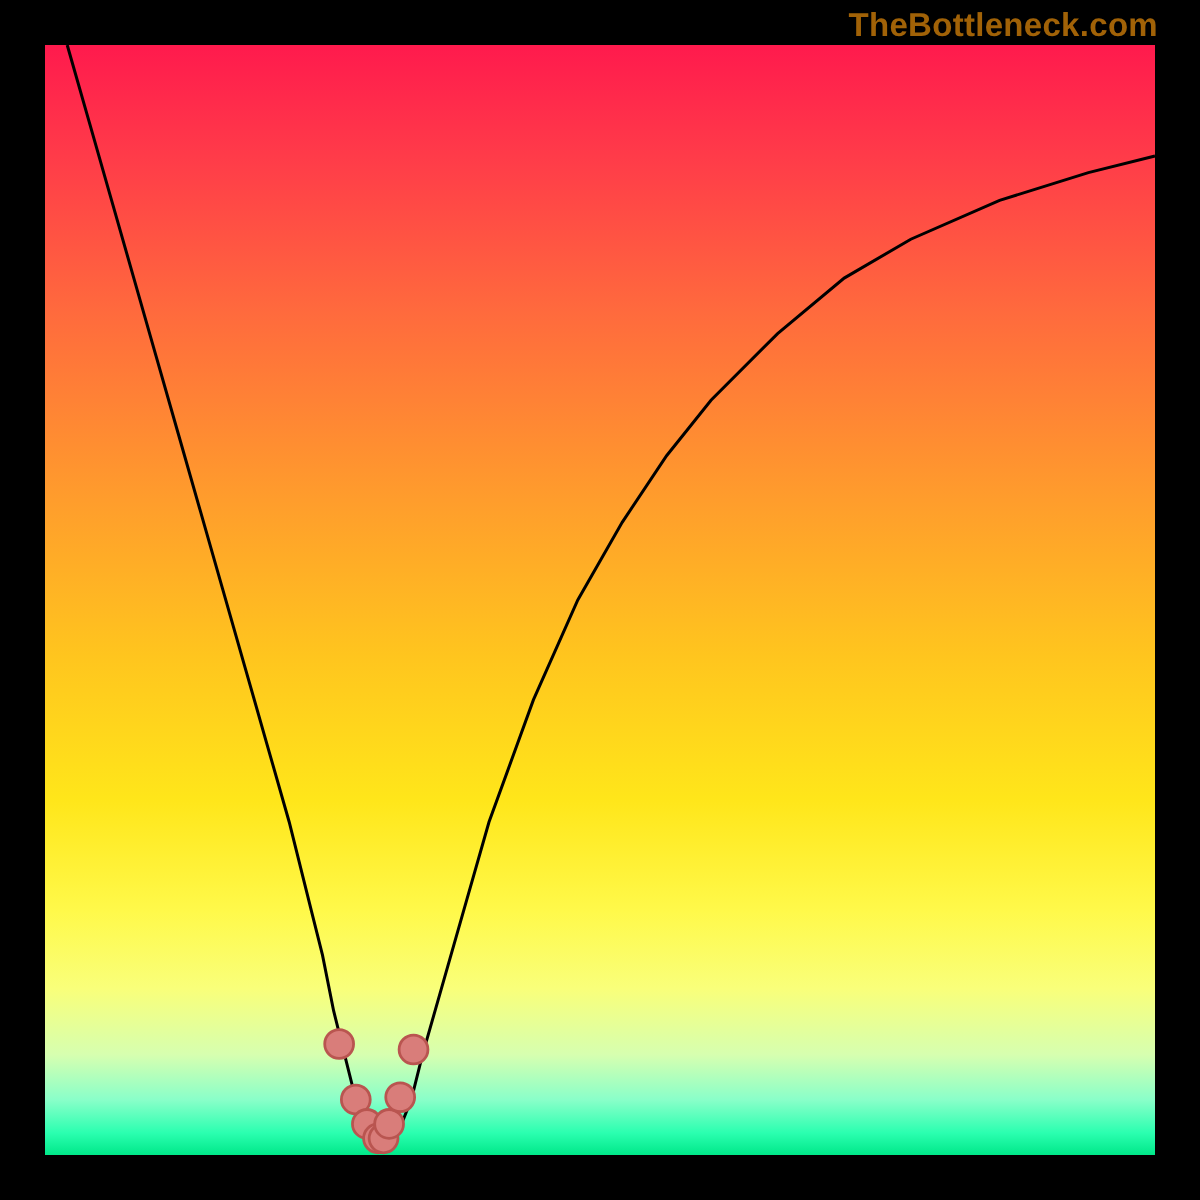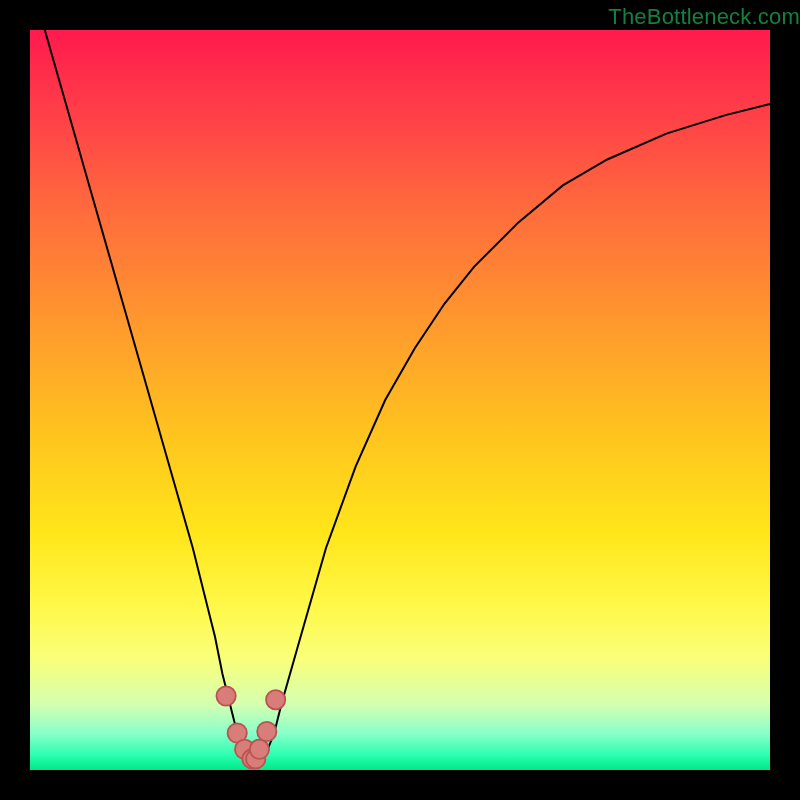--- a/index.html
+++ b/index.html
@@ -27,25 +27,25 @@
       #fff94a 78%,
       #f9ff7a 85%,
       #d6ffb0 91%,
       #8affc9 95%,
       #2bffb0 98%,
       #00e889 100%);
   }
   .watermark {
     position: absolute;
     top: 4px;
-    right: 0;
-    color: #15803d;
+    right: 28px;
+    color: #a16207;
     font-size: 22px;
     letter-spacing: 0.2px;
-    font-weight: 400;
+    font-weight: 700;
   }
   svg.plot {
     position: absolute;
     left: 0;
     top: 0;
     width: 740px;
     height: 740px;
     overflow: visible;
   }
 </style>

